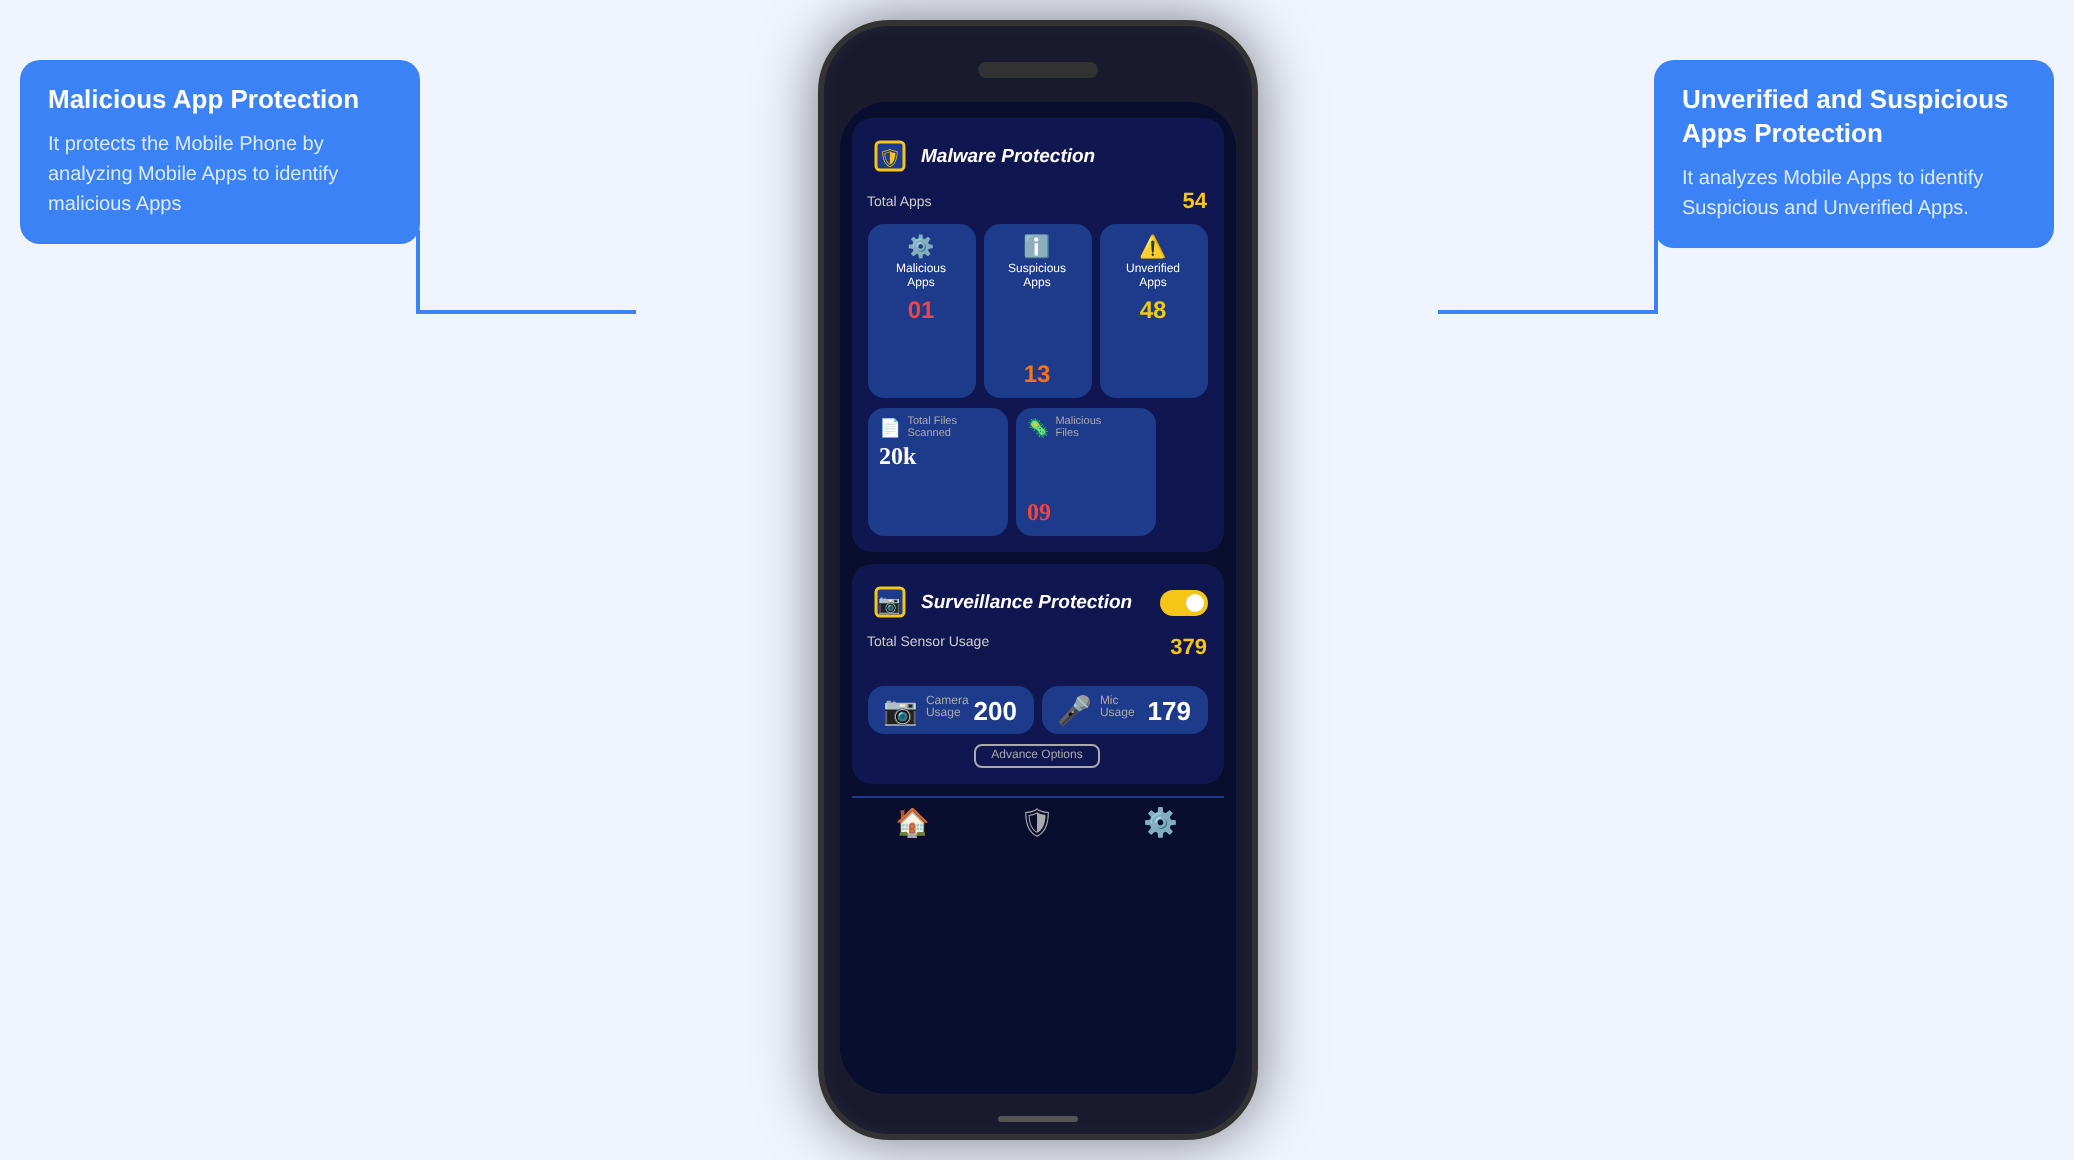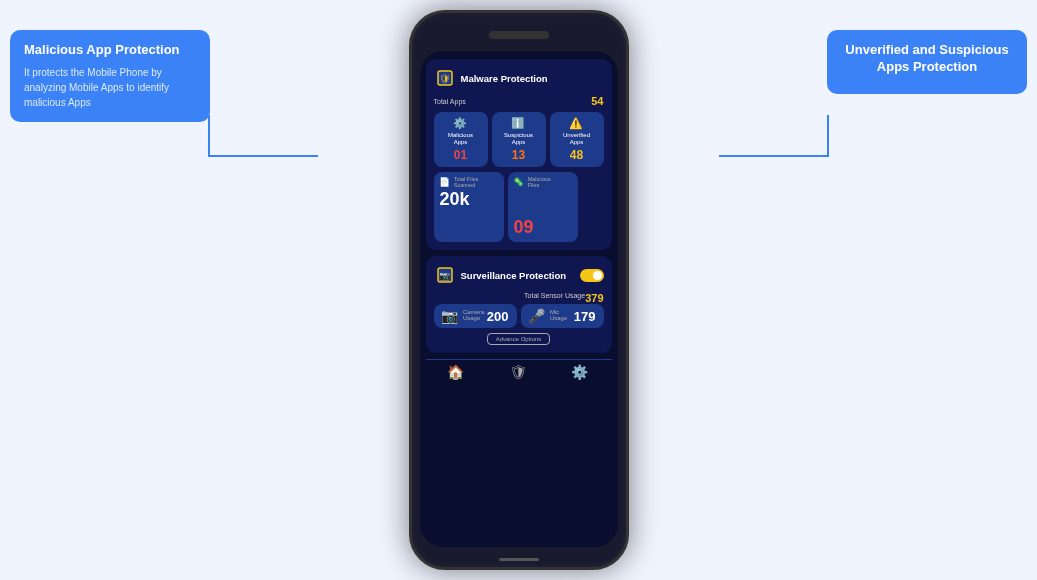--- a/index.html
+++ b/index.html
@@ -91,20 +91,21 @@
       width: 22px;
       height: 22px;
       display: flex;
       align-items: center;
       justify-content: center;
     }
     .card-title {
       color: #fff;
       font-size: 9.5px;
       font-weight: 600;
+      font-style: italic;
     }
     .total-row {
       display: flex;
       justify-content: space-between;
       align-items: center;
       margin-bottom: 5px;
     }
     .total-label {
       color: #ccc;
       font-size: 7px;
@@ -141,21 +142,21 @@
       color: #fff;
       font-size: 6px;
       text-align: center;
       line-height: 1.2;
     }
     .pill-value {
       font-size: 12px;
       font-weight: 700;
     }
     .pill-value.red { color: #ef4444; }
-    .pill-value.orange { color: #f97316; }
+    .pill-value.orange { color: #f97316; margin-top: 32px; }
     .pill-value.yellow { color: #f5c518; }
 
     
     .files-row {
       display: flex;
       gap: 4px;
     }
     .file-pill {
       background: #1e3a8a;
       border-radius: 8px;
@@ -166,23 +167,24 @@
       min-width: 70px;
     }
     .file-top {
       display: flex;
       align-items: center;
       gap: 3px;
     }
     .file-icon { font-size: 9px; color: #aaa; }
     .file-label { color: #aaa; font-size: 5.5px; }
     .file-value {
-      font-size: 18px;
+      font-size: 12px;
       font-weight: 700;
       color: #fff;
+      font-family: Liberation Serif, serif;
     }
     .file-value.red { color: #ef4444; margin-top: 28px; }
 
     
     .surv-header {
       display: flex;
       align-items: center;
       justify-content: space-between;
       margin-bottom: 6px;
     }
@@ -204,22 +206,22 @@
       right: 2px;
       top: 2px;
       width: 9px;
       height: 9px;
       background: white;
       border-radius: 50%;
     }
 
     .sensor-row {
       display: flex;
-      justify-content: flex-end;
-      margin-bottom: 0;
+      justify-content: space-between;
+      margin-bottom: 13px;
     }
     .sensor-label { color: #ccc; font-size: 7px; }
     .sensor-value { color: #f5c518; font-size: 11px; font-weight: 700; }
 
     .sensor-pills {
       display: flex;
       gap: 4px;
       margin-bottom: 5px;
     }
     .sensor-pill {
@@ -282,21 +284,20 @@
 
     
     .tooltip-right {
       position: absolute;
       right: 10px;
       top: 30px;
       width: 200px;
       background: #3b82f6;
       border-radius: 10px;
       padding: 12px 14px;
-      text-align: center;
     }
 
     
     .connector-left {
       position: absolute;
       left: 208px;
       top: 155px;
       width: 110px;
       height: 2px;
       background: #3b82f6;
@@ -342,20 +343,21 @@
 </head>
 <body>
 
 <div class="tooltip-left">
   <div class="tooltip-title">Malicious App Protection</div>
   <div class="tooltip-text">It protects the Mobile Phone by analyzing Mobile Apps to identify malicious Apps</div>
 </div>
 
 <div class="tooltip-right">
   <div class="tooltip-title">Unverified and Suspicious Apps Protection</div>
+  <div class="tooltip-text">It analyzes Mobile Apps to identify Suspicious and Unverified Apps.</div>
 </div>
 
 <div class="connector-left"></div>
 <div class="connector-right"></div>
 
 <div class="phone-wrapper">
   <div class="phone-outer">
     <div class="phone-notch"></div>
     <div class="phone-screen">
       <div class="screen-content">

